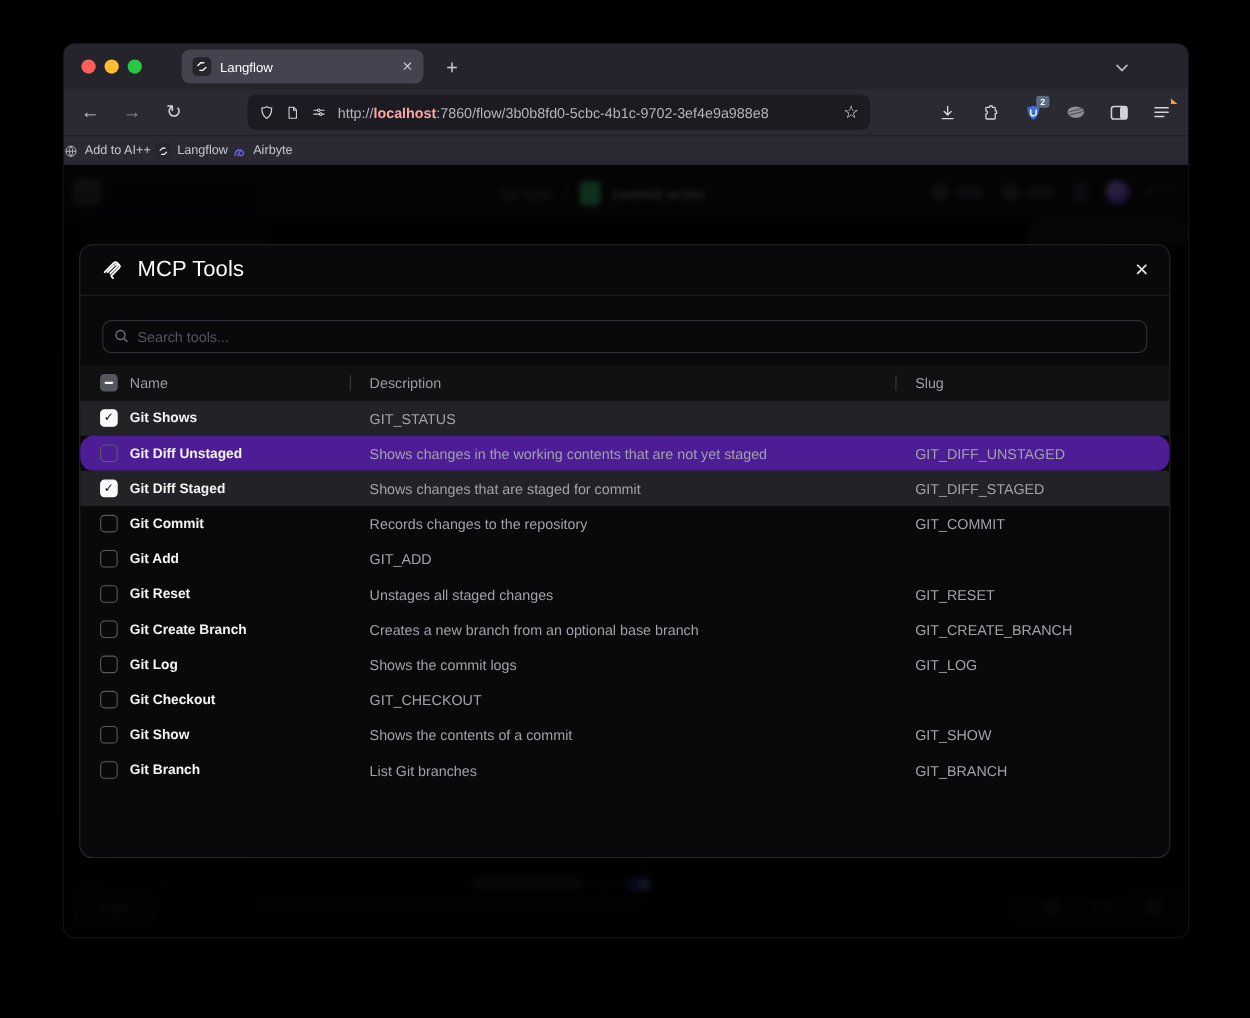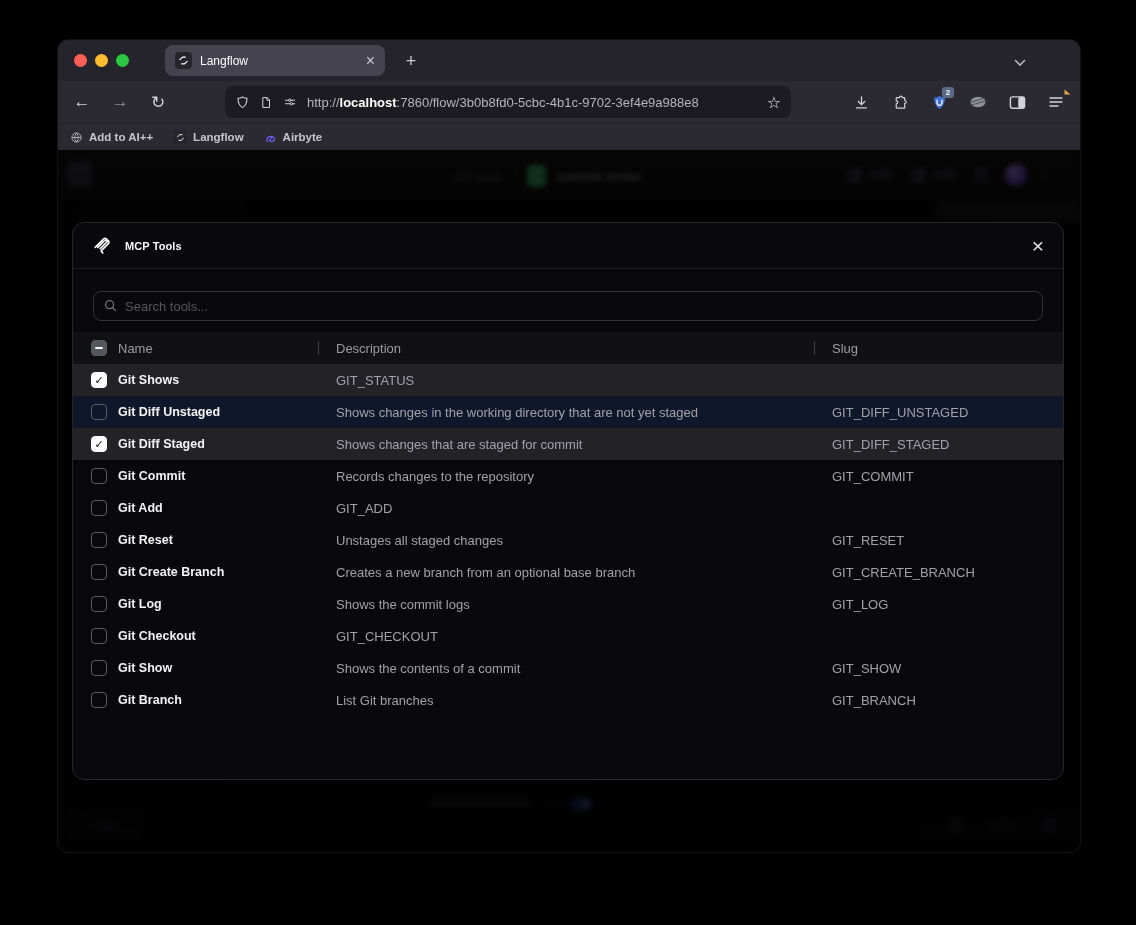--- a/index.html
+++ b/index.html
@@ -28,34 +28,34 @@
   
   .toolbar { position:relative; height:42px; background:#2b2a33; display:flex; align-items:center; }
   .navbtns { position:absolute; left:12px; top:0; height:42px; display:flex; align-items:center; gap:14px;
              color:#d2d2d9; font-size:17px; }
   .navbtn { width:24px; text-align:center; }
   .navbtn.fwd { color:#8f8f98; }
   .urlbar { position:absolute; left:167px; top:5px; width:566px; height:32px; background:#1c1b22;
             border-radius:8px; display:flex; align-items:center; padding:0 10px; gap:9px; }
   .urlbar svg { flex:none; }
   .url-text { position:relative; flex:1; font-size:13px; color:#b4b4bc; white-space:nowrap; overflow:hidden; }
-  .url-text b { color:#ffffff; font-weight:700; }
+  .url-text b { color:#fca5a5; font-weight:700; }
   .url-fade { position:absolute; right:0; top:0; bottom:0; width:40px;
               background:linear-gradient(to right, rgba(28,27,34,0), #1c1b22); }
   .star { color:#e8e8ee; font-size:16px; flex:none; }
   .tool-icons { position:absolute; right:14px; top:0; height:42px; display:flex; align-items:center; gap:19px; }
   .ticon { position:relative; width:20px; height:20px; display:flex; align-items:center; justify-content:center; }
   .badge2 { position:absolute; right:-5px; top:-5px; min-width:12px; height:11px; background:#5a6b85; color:#fff;
             font-size:8px; font-weight:700; border-radius:3px; display:flex; align-items:center; justify-content:center; padding:0 2px; }
   .menu-badge { position:absolute; right:-4px; top:-3px; width:0; height:0;
                 border-left:5px solid transparent; border-bottom:6px solid #e8a33d; transform:rotate(90deg); }
 
   
-  .bookmarks { height:27px; background:#2b2a33; display:flex; align-items:center; gap:20px; padding-left:12px;
-               border-top:1px solid rgba(0,0,0,.22);font-weight:bold; }
+  .bookmarks { height:27px; background:#2b2a33; display:flex; align-items:center; gap:4px; 
+               border-top:1px solid rgba(0,0,0,.22); }
   .bm { display:flex; align-items:center; gap:6px; font-size:11.5px; color:#c5c5cc; }
   .bm-fav { width:14px; height:14px; border-radius:3px; background:#26252c; display:flex; align-items:center; justify-content:center; }
 
   
   .content { position:relative; height:702px; background:#060607; }
   .dim { filter:blur(2.5px); opacity:.55; }
   .app-header { position:absolute; top:0; left:0; right:0; height:50px; background:#121214; border-bottom:1px solid #1c1c20; }
   .app-logo { position:absolute; left:9px; top:12px; width:25px; height:25px; border-radius:6px; background:#3a3a42; }
   .crumbs { position:absolute; left:397px; top:15px; display:flex; align-items:center; gap:10px; }
   .crumb-proj { font-size:13px; color:#6b6b73; }
@@ -86,39 +86,39 @@
                    border-radius:10px; display:flex; align-items:center; justify-content:space-evenly; }
   .zc-ic { width:14px; height:14px; border-radius:4px; background:#26262e; }
   .zc-tx { font-size:11px; color:#43434c; }
 
   .overlay { position:absolute; inset:0; background:rgba(0,0,0,.55); }
 
   
   .modal { position:absolute; left:14px; top:72px; width:992px; height:558px; background:#09090b;
            border:1px solid #27272a; border-radius:12px; box-shadow:0 30px 70px rgba(0,0,0,.85); z-index:10; }
   .modal-header { height:46px; display:flex; align-items:center; gap:11px; padding:0 19px; border-bottom:1px solid #1f1f23; }
-  .modal-title { font-size:11px; font-weight:700; color:#fafafa; letter-spacing:.1px; }
+  .modal-title { font-size:20px; font-weight:400; color:#fafafa; letter-spacing:.1px; }
   .modal-close { margin-left:auto; color:#e4e4e7; font-size:21px; line-height:1; cursor:default; }
 
   .search-wrap { position:relative; margin:22px 20px 11px; }
   .search-input { width:100%; height:30px; background:transparent; border:1px solid #2f2f35; border-radius:8px;
                   color:#e4e4e7; font-size:13px; padding:1px 10px 0 31px; outline:none;
                   font-family:"Liberation Sans","DejaVu Sans",sans-serif; }
   .search-input::placeholder { color:#55555e; }
   .search-icon { position:absolute; left:10px; top:7px; }
 
   .thead { position:relative; height:32px; display:grid; grid-template-columns:27px 218px 496px 1fr;
            align-items:center; padding-left:18px; background:#111114; color:#9b9ba3; font-size:13px; font-weight:500; }
   .col-sep { position:absolute; top:9px; width:1px; height:14px; background:#3a3a40; }
   .sep-1 { left:245px; } .sep-2 { left:741px; }
 
   .row { height:32px; display:grid; grid-template-columns:27px 218px 496px 1fr; align-items:center;
          padding-left:18px; font-size:13px; cursor:default; }
   .row.checked { background:#232327; }
-  .row.subtle  { background:#0f172a; }
+  .row.subtle  { background:#4c1d95;border-radius:12px; }
   .row .name { color:#f4f4f5; font-weight:700; font-size:12.5px; }
   .row .desc, .row .slug { color:#a1a1aa; }
 
   .cb { width:16px; height:16px; border-radius:4px; border:1px solid #5a5a62; background:transparent;
         display:flex; align-items:center; justify-content:center; }
   .cb.on { background:#fafafa; border-color:#fafafa; color:#0a0a0c; font-size:11px; font-weight:700; line-height:1; }
   .cb.ind { background:#56565e; border-color:#56565e; position:relative; }
   .cb.ind::after { content:''; position:absolute; left:3px; right:3px; top:6px; height:2px; background:#fafafa; border-radius:1px; }
 </style>
 </head>
@@ -310,21 +310,21 @@
 
         <div id="tbody">
             <div class="row checked">
     <span class="cb on">✓</span>
     <span class="name">Git Shows</span>
     <span class="slug">GIT_STATUS</span>
   </div>
             <div class="row subtle">
     <span class="cb"></span>
     <span class="name">Git Diff Unstaged</span>
-    <span class="desc">Shows changes in the working directory that are not yet staged</span>
+    <span class="desc">Shows changes in the working contents that are not yet staged</span>
     <span class="slug">GIT_DIFF_UNSTAGED</span>
   </div>
             <div class="row checked">
     <span class="cb on">✓</span>
     <span class="name">Git Diff Staged</span>
     <span class="desc">Shows changes that are staged for commit</span>
     <span class="slug">GIT_DIFF_STAGED</span>
   </div>
             <div class="row">
     <span class="cb"></span>

